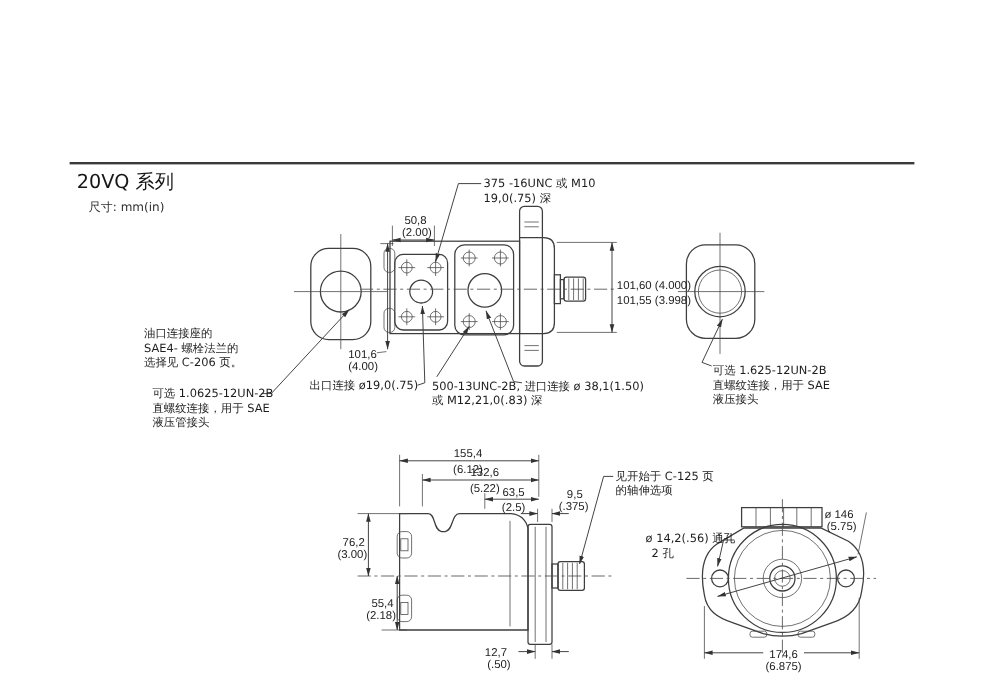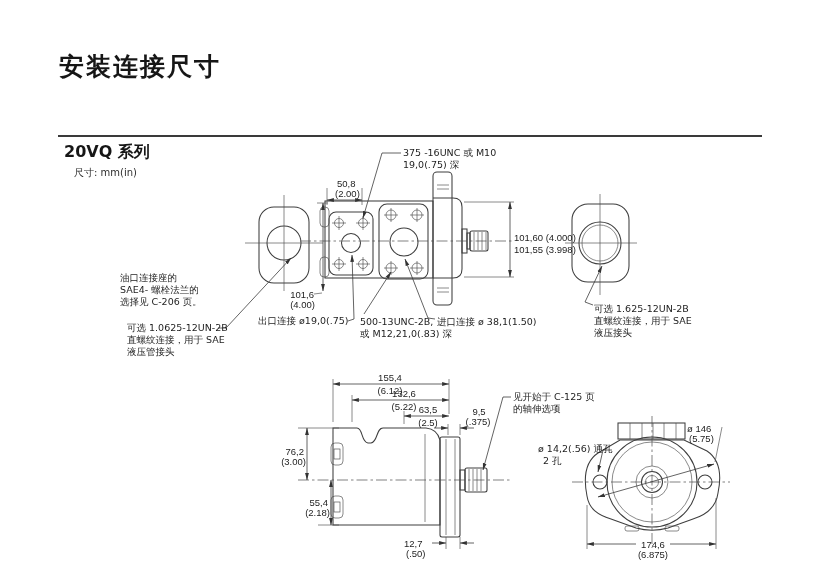--- a/index.html
+++ b/index.html
@@ -1,39 +1,38 @@
 <!DOCTYPE html>
 <html><head>
 <meta charset="utf-8">
 <style>
   html,body{margin:0;padding:0;background:#fff;}
   #page{position:relative;width:827px;height:573px;background:#ffffff;overflow:hidden;
         font-family:"Liberation Sans","DejaVu Sans",sans-serif;color:#1d1d1d;}
   .title{position:absolute;left:59px;top:50px;font-size:25px;font-weight:600;letter-spacing:2px;
          font-family:"DejaVu Sans",sans-serif;color:#161616;}
   .rule{position:absolute;left:58px;top:135px;width:704px;height:2px;background:#3a3a3a;}
-  .series{position:absolute;left:64px;top:142px;font-size:16px;font-weight:700;
+  .series{position:absolute;left:64px;top:142px;font-size:16px;font-weight:400;
           font-family:"DejaVu Sans",sans-serif;color:#161616;}
   .units{position:absolute;left:74px;top:166px;font-size:10px;color:#2e2e2e;
          font-family:"DejaVu Sans",sans-serif;}
   svg{position:absolute;left:0;top:0;}
   .ol{fill:none;stroke:#3e3e3e;stroke-width:1.05;}
   .thin{fill:none;stroke:#4a4a4a;stroke-width:0.65;}
   .dl{fill:none;stroke:#3c3c3c;stroke-width:0.8;}
   .cl{fill:none;stroke:#4c4c4c;stroke-width:0.7;stroke-dasharray:11 3 2.5 3;}
   text.dim{font-family:"Liberation Sans",sans-serif;font-size:9.5px;fill:#1d1d1d;}
   text.cjk{font-family:"DejaVu Sans",sans-serif;font-size:9.5px;fill:#1d1d1d;}
   .mid{text-anchor:middle;} .endt{text-anchor:end;}
 </style>
 </head>
 <body>
 
 <div id="page">
 
-  <div class="title">安装连接尺寸</div>
   <div class="rule"></div>
   <div class="series">20VQ 系列</div>
   <div class="units">尺寸: mm(in)</div>
 
   <svg width="827" height="573" viewBox="0 0 827 573">
     <defs>
       <marker id="arw" viewBox="0 0 9 6" refX="8.6" refY="3" markerWidth="9" markerHeight="6" orient="auto-start-reverse">
           <path d="M0,0.6 L9,3 L0,5.4 Z" fill="#333"></path>
         </marker>
     </defs>

